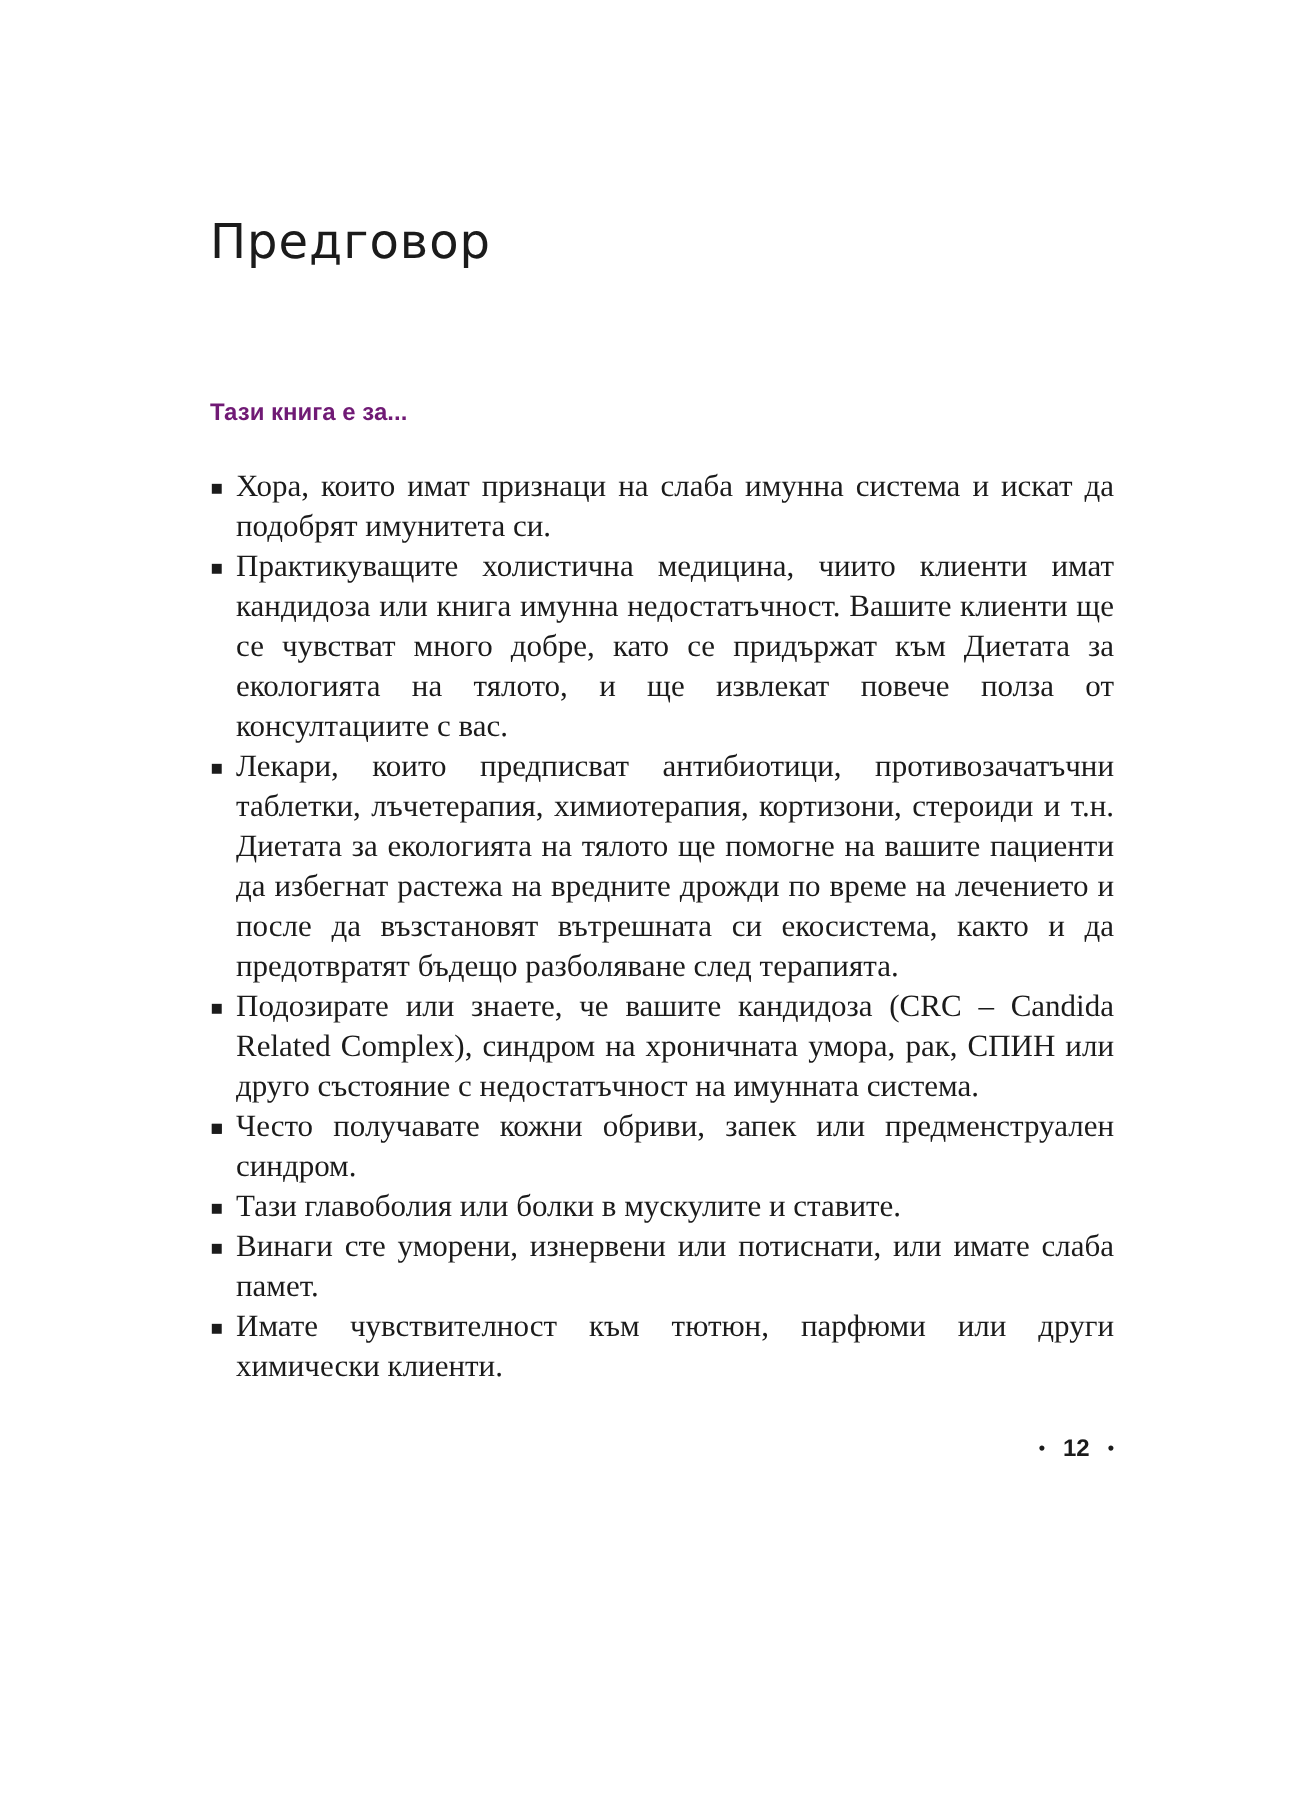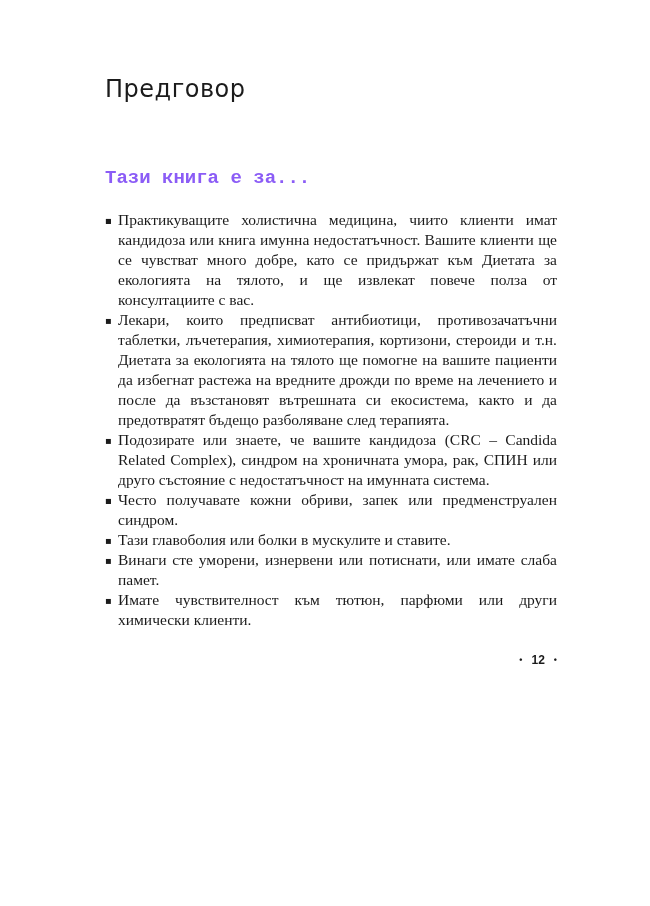--- a/index.html
+++ b/index.html
@@ -7,39 +7,39 @@
     padding: 0;
     background: #ffffff;
     color: #1b1b1b;
   }
   .page {
     position: relative;
     width: 650px;
     height: 906px;
     background: #ffffff;
     box-sizing: border-box;
-    padding: 76px 93px 0 105px;
+    padding: 108px 93px 0 105px;
     overflow: hidden;
   }
   .page-title {
     margin: 0;
     font-family: "DejaVu Sans", sans-serif;
     font-weight: 400;
     font-size: 24px;
     line-height: 1.15;
     letter-spacing: 0.5px;
     color: #1b1b1b;
   }
   .section-heading {
     margin: 0;
-    font-family: Liberation Mono, monospace;
+    font-family: Liberation Sans, sans-serif;
     font-weight: 700;
-    font-size: 19px;
+    font-size: 12px;
     line-height: 1.2;
-    color: #8b5cf6;
+    color: #701a75;
   }
   .heading-1 { margin-top: 63px; margin-bottom: 21px; }
   .heading-2 { margin-top: 17px; margin-bottom: 21px; }
   ul.bullet-list {
     margin: 0;
     padding: 0;
     list-style: none;
     font-family: "Liberation Serif", serif;
     font-size: 15.5px;
     line-height: 20px;
@@ -80,20 +80,21 @@
 
 <div class="page">
 
   <h1 class="page-title">Предговор</h1>
 
   <h2 class="section-heading heading-1">Тази книга е за...</h2>
 
   <ul class="bullet-list">
     <li>
       <span class="bullet-marker">▪</span>
+      <span>Хора, които имат признаци на слаба имунна система и искат да подобрят имунитета си.</span>
     </li>
     <li>
       <span class="bullet-marker">▪</span>
       <span>Практикуващите холистична медицина, чиито клиенти имат кандидоза или книга имунна недостатъчност. Вашите клиенти ще се чувстват много добре, като се придържат към Диетата за екологията на тялото, и ще извлекат повече полза от консултациите с вас.</span>
     </li>
     <li>
       <span class="bullet-marker">▪</span>
       <span>Лекари, които предписват антибиотици, противозачатъчни таблетки, лъчетерапия, химиотерапия, кортизони, стероиди и т.н. Диетата за екологията на тялото ще помогне на вашите пациенти да избегнат растежа на вредните дрожди по време на лечението и после да възстановят вътрешната си екосистема, както и да предотвратят бъдещо разболяване след терапията.</span>
     </li>
   </ul>

